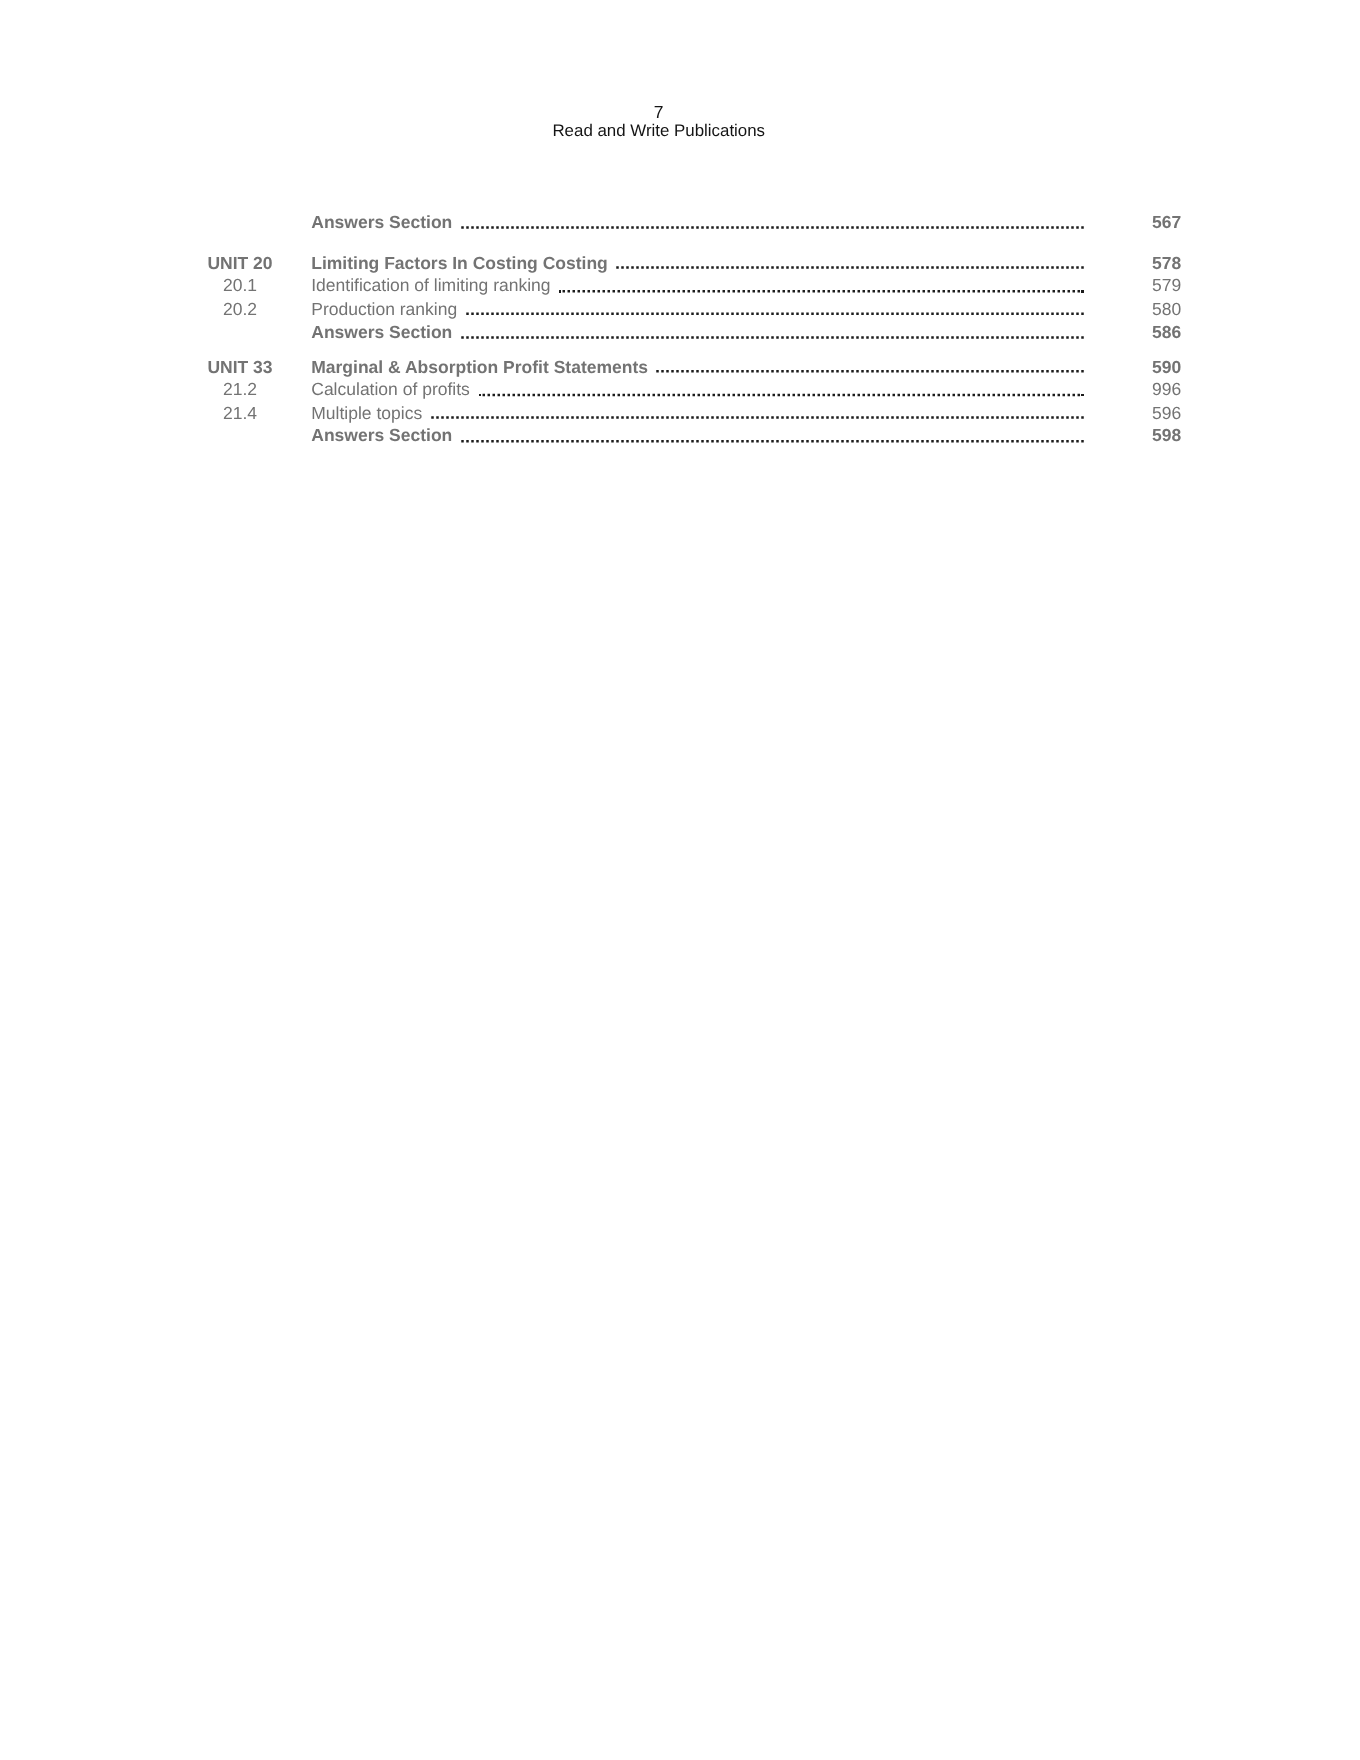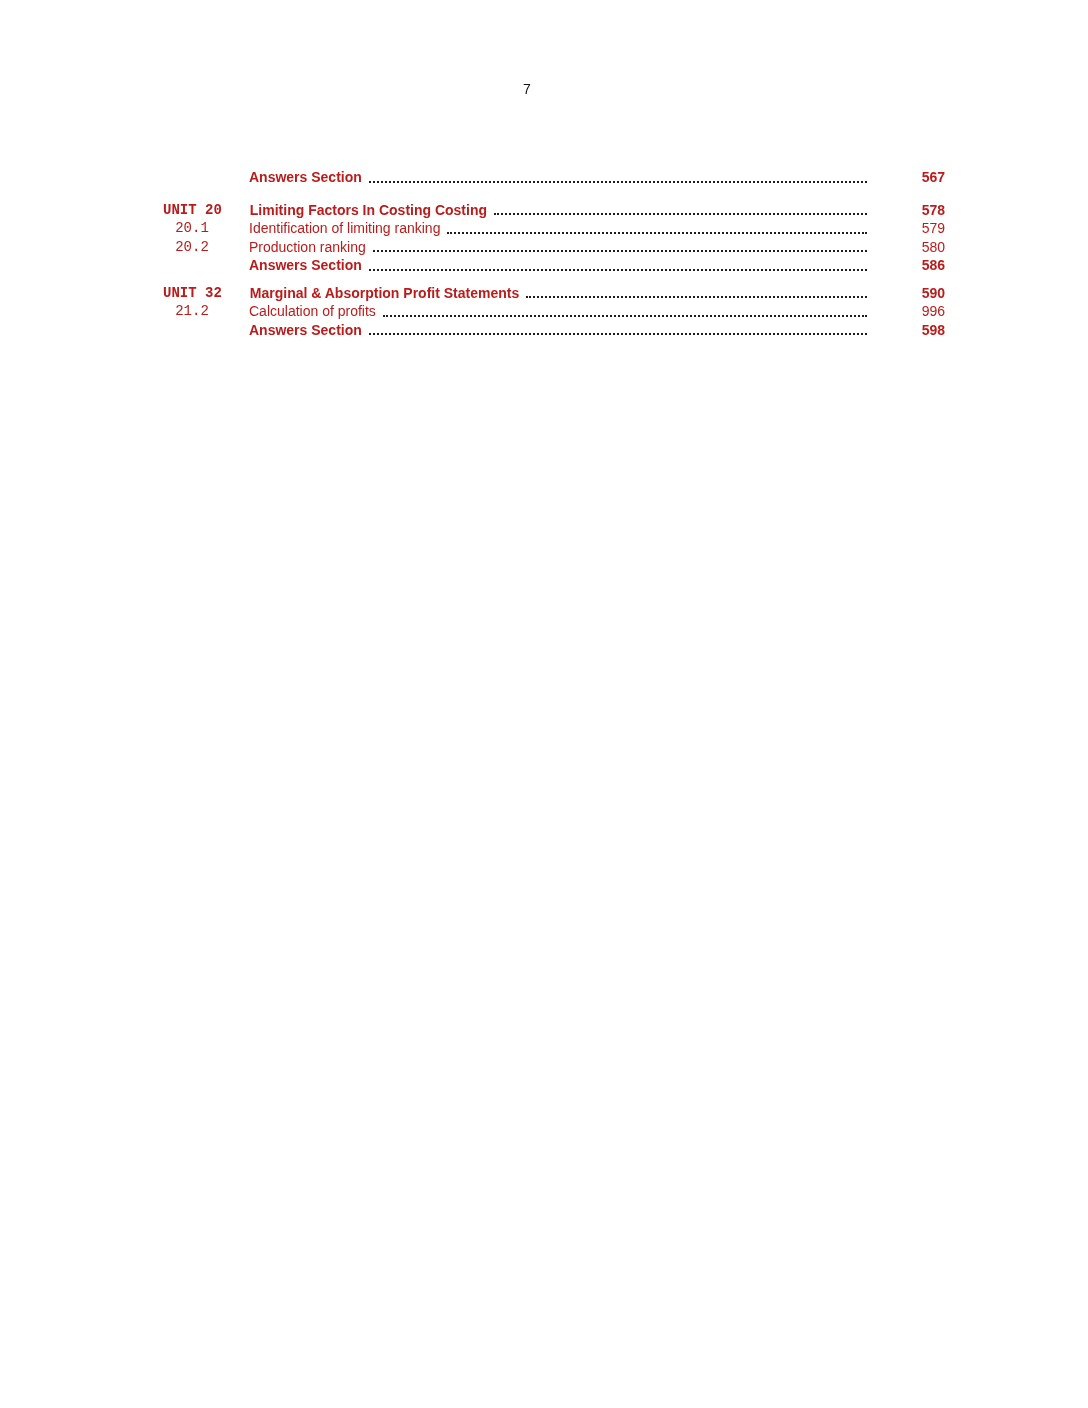--- a/index.html
+++ b/index.html
@@ -34,31 +34,30 @@
     top: 168px;
     left: 163px;
     width: 782px;
   }
   .toc-row {
     display: flex;
     align-items: center;
     font-size: 14px;
     line-height: 18.5px;
     height: 18.5px;
-    color: #b91c1c;
+    color: #737373;
   }
   .toc-row.bold { font-weight: bold; }
   .toc-row.gap-lg { margin-top: 14px; }
   .toc-row.gap { margin-top: 9px; }
   .num {
     flex: 0 0 58px;
     text-align: center;
     margin-right: 28px;
     white-space: nowrap;
-    font-family: Liberation Mono, monospace;
   }
   .title {
     flex: 0 0 auto;
     white-space: nowrap;
   }
   .leader {
     flex: 1 1 auto;
     height: 0;
     border-bottom: 2px dotted #1c1c1c;
     margin: 0 26px 0 7px;
@@ -70,20 +69,21 @@
     flex: 0 0 52px;
     text-align: right;
     white-space: nowrap;
   }
 </style>
 </head>
 <body>
 
 <div class="page-header">
   <div class="page-number">7</div>
+  <div class="publisher">Read and Write Publications</div>
 </div>
 
 <div class="toc">
 
   <div class="toc-row bold">
     <span class="num"></span>
     <span class="title">Answers Section</span>
     <span class="leader"></span>
     <span class="pg">567</span>
   </div>
@@ -112,35 +112,41 @@
 
 
   <div class="toc-row bold">
     <span class="num"></span>
     <span class="title">Answers Section</span>
     <span class="leader"></span>
     <span class="pg">586</span>
   </div>
 
   <div class="toc-row bold gap">
-    <span class="num">UNIT 32</span>
+    <span class="num">UNIT 33</span>
     <span class="title">Marginal &amp; Absorption Profit Statements</span>
     <span class="leader"></span>
     <span class="pg">590</span>
   </div>
 
 
   <div class="toc-row">
     <span class="num">21.2</span>
     <span class="title">Calculation of profits</span>
     <span class="leader"></span>
     <span class="pg">996</span>
   </div>
 
 
+  <div class="toc-row">
+    <span class="num">21.4</span>
+    <span class="title">Multiple topics</span>
+    <span class="leader"></span>
+    <span class="pg">596</span>
+  </div>
 
   <div class="toc-row bold">
     <span class="num"></span>
     <span class="title">Answers Section</span>
     <span class="leader"></span>
     <span class="pg">598</span>
   </div>
 
 </div>
 

